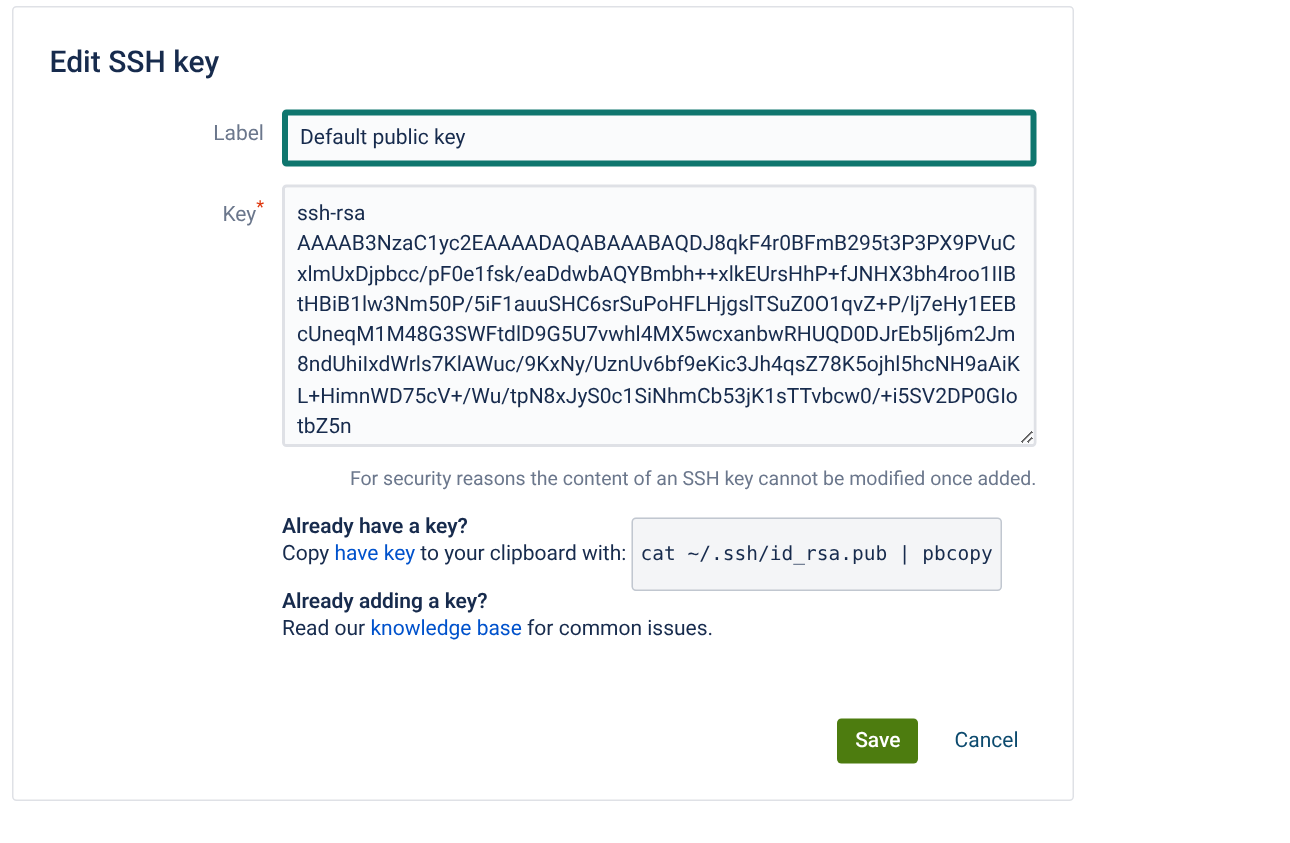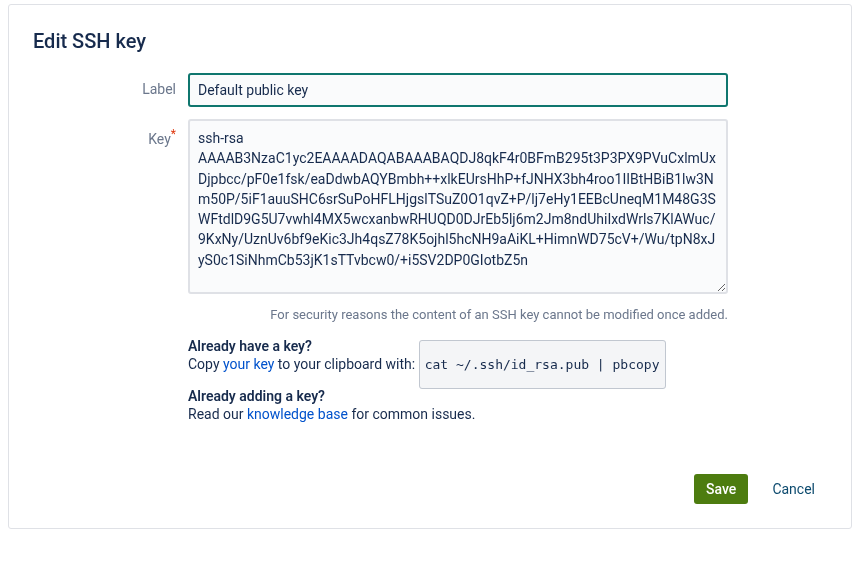--- a/index.html
+++ b/index.html
@@ -7,21 +7,21 @@
       font-family: -apple-system, BlinkMacSystemFont, "Segoe UI", Roboto, Helvetica, Arial, sans-serif;
       background: #fff;
       color: #172b4d;
       font-size: 14px;
       width: 860px;
       height: 562px;
     }
     .dialog {
       border: 1px solid #dfe1e6;
       border-radius: 3px;
-      width: 844px;
+      width: 708px;
       margin: 4px 8px;
       background: #fff;
       display: flex;
       flex-direction: column;
     }
     .dialog-body {
       padding: 24px;
     }
     h1.title {
       font-size: 20px;
@@ -46,21 +46,21 @@
       color: #de350b;
       font-size: 12px;
       vertical-align: super;
     }
     .form-field {
       flex: 1;
       max-width: 540px;
     }
     input[type=text] {
       width: 100%;
-      border: 2px solid #0f766e;
+      border: 4px solid #0f766e;
       border-radius: 3px;
       background: #fafbfc;
       padding: 7px 8px;
       font-size: 14px;
       color: #172b4d;
       font-family: inherit;
     }
     textarea {
       width: 100%;
       border: 2px solid #dfe1e6;
@@ -147,21 +147,21 @@
     </div>
 
     <div class="form-row">
       <div class="form-label"><span>Key</span><span class="req">*</span></div>
       <div class="form-field">
         <textarea style="">ssh-rsa AAAAB3NzaC1yc2EAAAADAQABAAABAQDJ8qkF4r0BFmB295t3P3PX9PVuCxlmUxDjpbcc/pF0e1fsk/eaDdwbAQYBmbh++xlkEUrsHhP+fJNHX3bh4roo1IIBtHBiB1lw3Nm50P/5iF1auuSHC6srSuPoHFLHjgslTSuZ0O1qvZ+P/lj7eHy1EEBcUneqM1M48G3SWFtdlD9G5U7vwhl4MX5wcxanbwRHUQD0DJrEb5lj6m2Jm8ndUhiIxdWrls7KlAWuc/9KxNy/UznUv6bf9eKic3Jh4qsZ78K5ojhl5hcNH9aAiKL+HimnWD75cV+/Wu/tpN8xJyS0c1SiNhmCb53jK1sTTvbcw0/+i5SV2DP0GIotbZ5n</textarea>
         <div class="helptext">For security reasons the content of an SSH key cannot be modified once added.</div>
 
         <div class="section-heading">Already have a key?</div>
         <div class="section-body">
-          <span>Copy </span><a href="#" class="link">your key</a><span> to your clipboard with: </span><code class="cmd">cat ~/.ssh/id_rsa.pub | pbcopy</code>
+          <span>Copy </span><a href="#" class="link">have key</a><span> to your clipboard with: </span><code class="cmd">cat ~/.ssh/id_rsa.pub | pbcopy</code>
         </div>
 
         <div class="section-heading">Already adding a key?</div>
         <div class="section-body">
           <span>Read our </span><a href="#" class="link">knowledge base</a><span> for common issues.</span>
         </div>
       </div>
     </div>
   </div>
 

